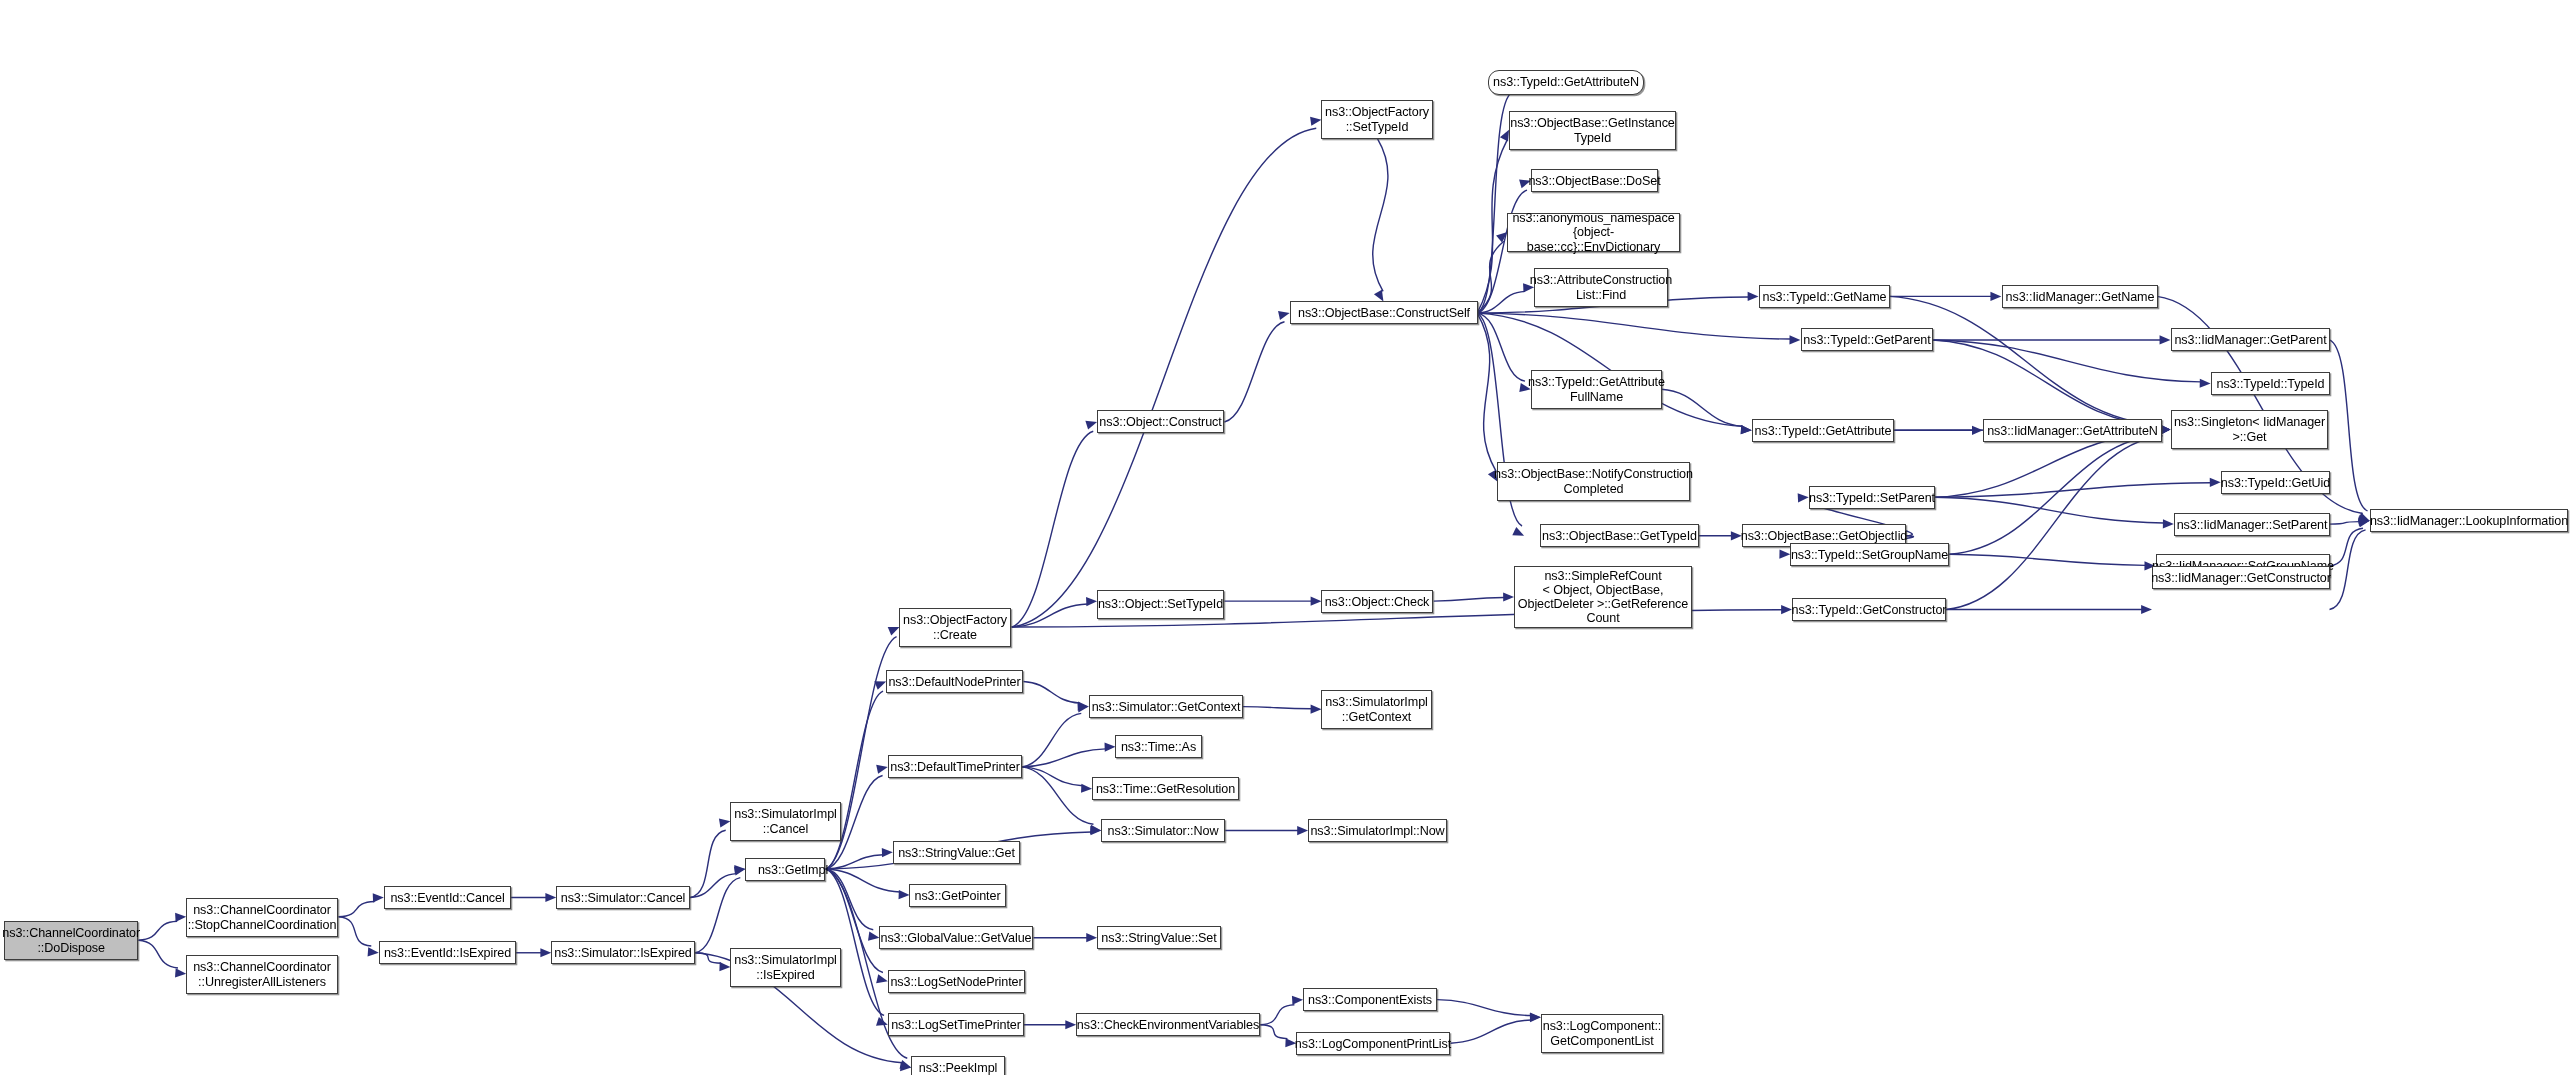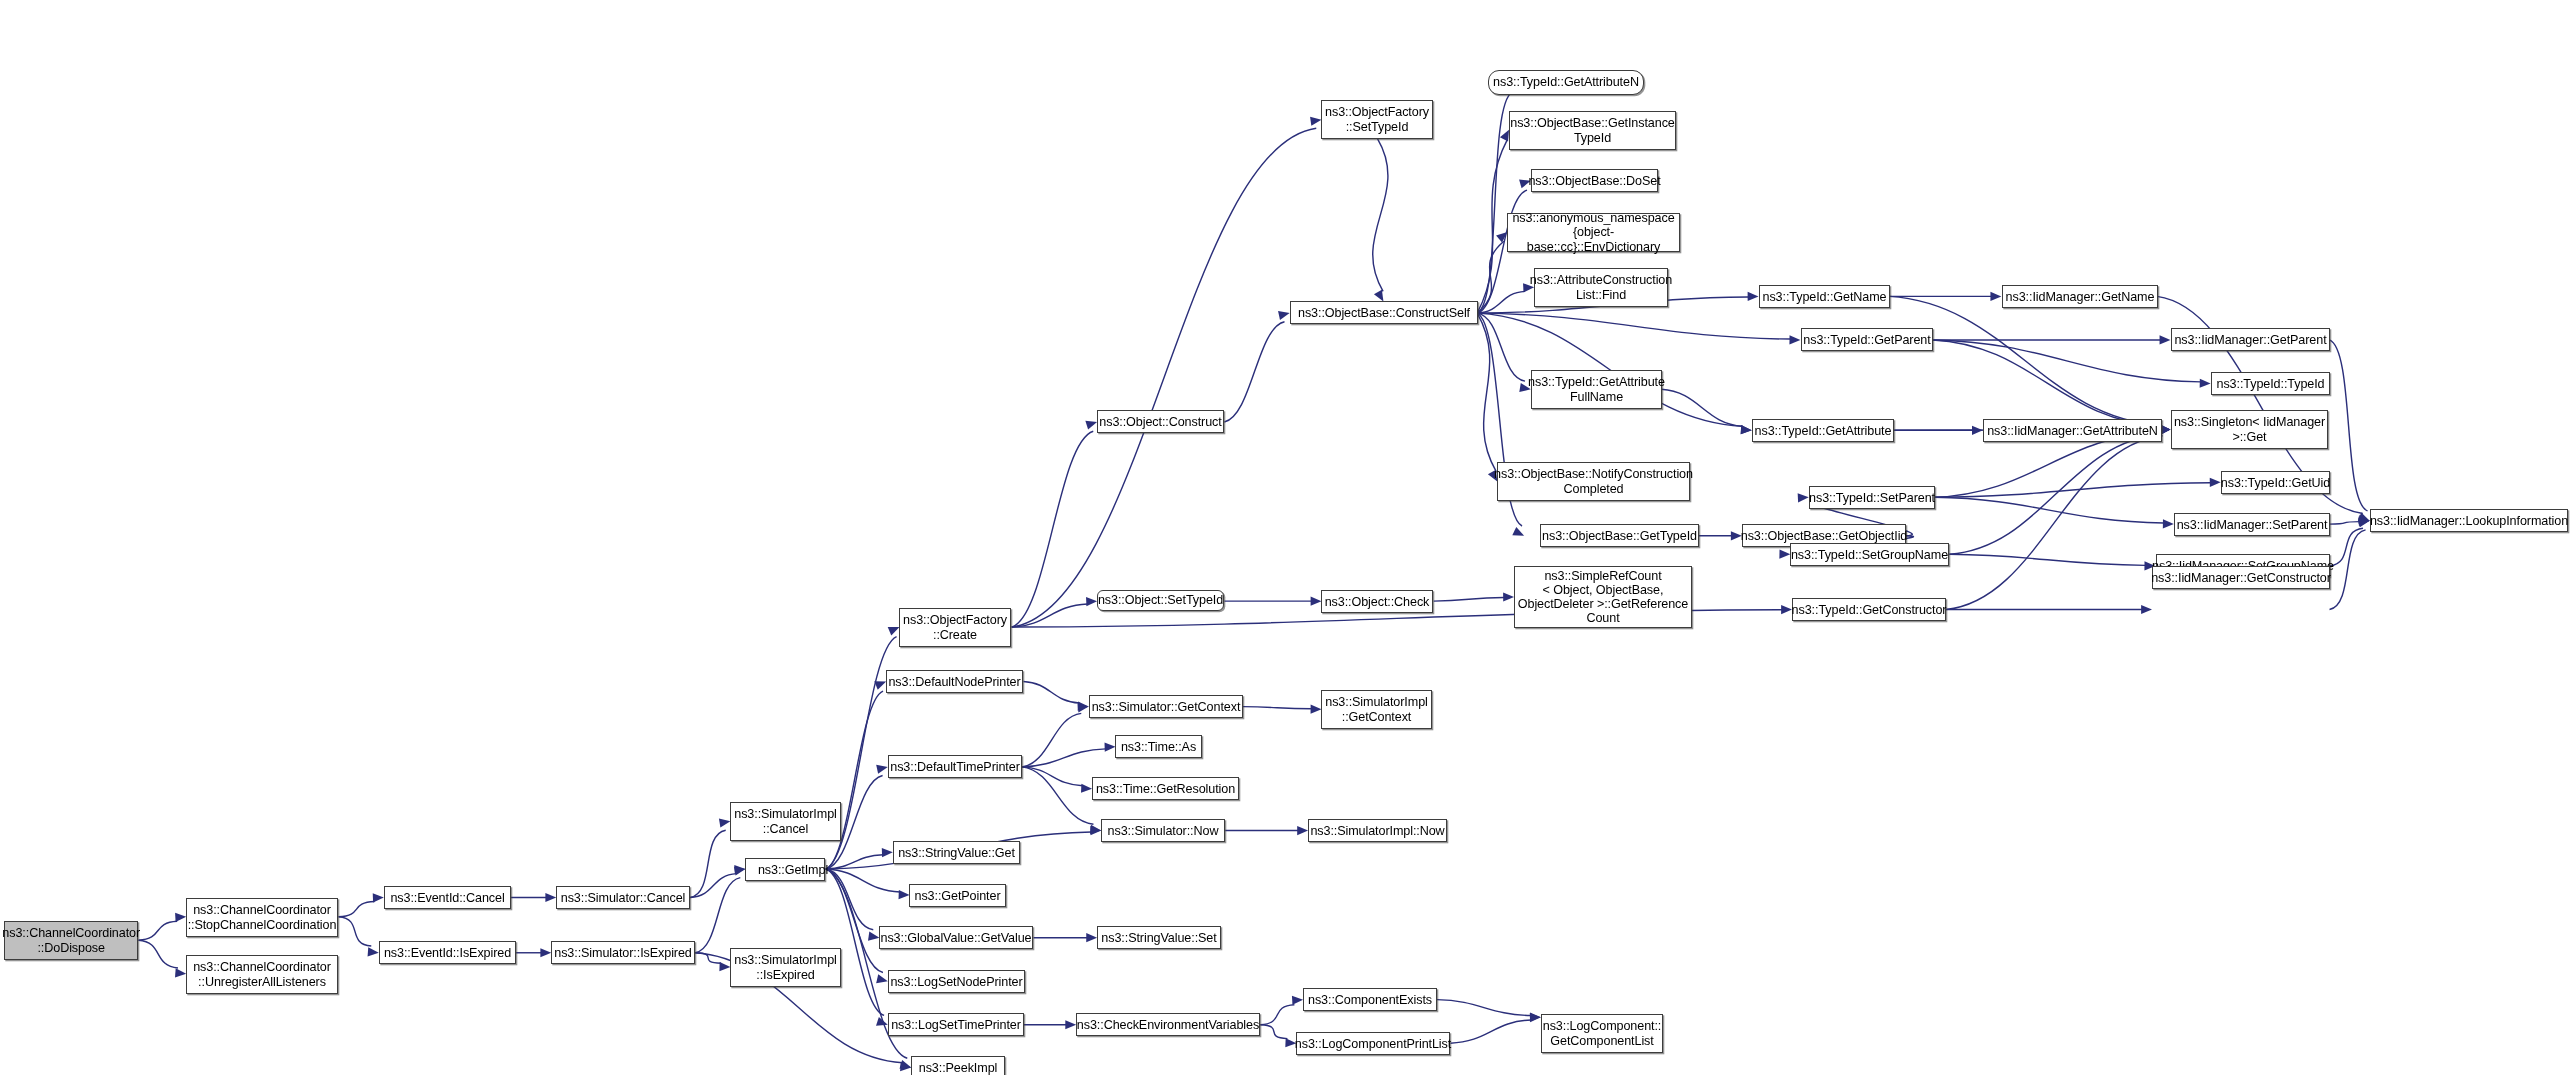--- a/index.html
+++ b/index.html
@@ -218,21 +218,21 @@
       <div class="node" style="left: 1092px; top: 777px; width: 147px; height: 23.4px;">ns3::Time::GetResolution</div>
       <div class="node" style="left: 1101px; top: 819px; width: 124px; height: 23.4px; text-align: right;">ns3::Simulator::Now</div>
       <div class="node" style="left: 1308px; top: 819px; width: 139px; height: 23.4px;">ns3::SimulatorImpl::Now</div>
       <div class="node" style="left: 1097px; top: 926px; width: 124px; height: 23.4px;">ns3::StringValue::Set</div>
       <div class="node" style="left: 1076px; top: 1013px; width: 184px; height: 23.4px;">ns3::CheckEnvironmentVariables</div>
       <div class="node" style="left: 1303px; top: 988px; width: 134px; height: 23.4px;">ns3::ComponentExists</div>
       <div class="node" style="left: 1296px; top: 1032px; width: 154px; height: 23.4px;">ns3::LogComponentPrintList</div>
       <div class="node" style="left: 1541px; top: 998px; width: 122px; height: 39px; margin-top: 16px;">ns3::LogComponent::
 GetComponentList</div>
       <div class="node" style="left: 1097px; top: 410px; width: 127px; height: 23.4px;">ns3::Object::Construct</div>
-      <div class="node" style="left: 1097px; top: 590px; width: 127px; height: 21px; border-radius: 6px;">ns3::Object::SetTypeId</div>
+      <div class="node" style="left: 1097px; top: 590px; width: 127px; height: 29px;">ns3::Object::SetTypeId</div>
       <div class="node" style="left: 1321px; top: 590px; width: 112px; height: 23.4px;">ns3::Object::Check</div>
       <div class="node" style="left: 1514px; top: 566px; width: 178px; height: 62px;">ns3::SimpleRefCount
 &lt; Object, ObjectBase,
 ObjectDeleter &gt;::GetReference
 Count</div>
       <div class="node" style="left: 1321px; top: 100px; width: 112px; height: 39px;">ns3::ObjectFactory
 ::SetTypeId</div>
       <div class="node" style="left: 1290px; top: 301px; width: 188px; height: 23.4px;">ns3::ObjectBase::ConstructSelf</div>
       <div class="node" style="left: 1488px; top: 70px; width: 156px; height: 25px; border-radius: 11px;">ns3::TypeId::GetAttributeN</div>
       <div class="node" style="left: 1509px; top: 111px; width: 167px; height: 39px;">ns3::ObjectBase::GetInstance

